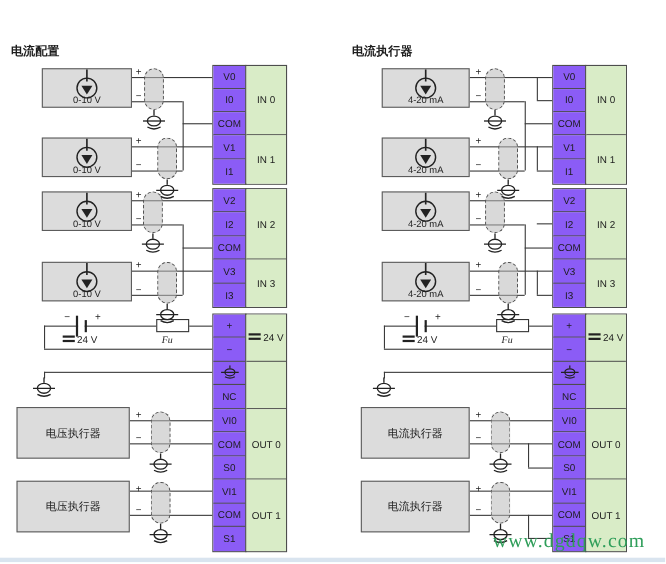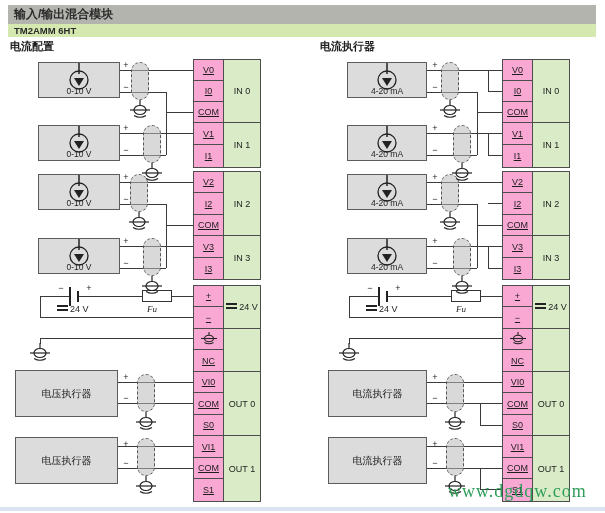--- a/index.html
+++ b/index.html
@@ -8,22 +8,22 @@
   .bar-gray{position:absolute;left:8px;top:5px;width:588px;height:19px;background:#b4b4af;
             display:flex;align-items:center;padding-left:6px;box-sizing:border-box;
             font-size:12px;font-weight:bold;color:#2b2b2b;}
   .bar-green{position:absolute;left:8px;top:24px;width:588px;height:13px;background:#d5e8b0;
              display:flex;align-items:center;padding-left:6px;box-sizing:border-box;
              font-size:9.5px;font-weight:bold;color:#2b2b2b;}
   .sec-label{position:absolute;top:39px;font-size:11px;font-weight:bold;color:#1d1d1d;}
   .wire{position:absolute;background:#3a3a3a;}
   .tblock{position:absolute;}
   .tcol{position:absolute;border:1px solid #4d4d4d;box-sizing:border-box;}
-  .trow{box-sizing:border-box;border-bottom:1px solid #4d4d4d;background:#f9a8d4;
-        display:flex;align-items:center;justify-content:center;font-size:9px;color:#1d1d1d;text-decoration:underline;}
+  .trow{box-sizing:border-box;border-bottom:1px solid #4d4d4d;background:#8b5cf6;
+        display:flex;align-items:center;justify-content:center;font-size:9px;color:#1d1d1d;}
   .trow:last-child{border-bottom:none;}
   .tgroup{box-sizing:border-box;border-bottom:1px solid #4d4d4d;background:#d9ecc7;
         display:flex;align-items:center;justify-content:center;font-size:9px;color:#1d1d1d;gap:2px;}
   .tgroup:last-child{border-bottom:none;}
   .sensor{position:absolute;background:#dcdcdc;border:1px solid #5c5c5c;box-sizing:border-box;}
   .sensor .rng{position:absolute;bottom:1px;left:0;right:0;text-align:center;font-size:8.5px;color:#1d1d1d;}
   .sensor svg{position:absolute;top:0;left:50%;transform:translateX(-50%);}
   .act{position:absolute;background:#dcdcdc;border:1px solid #5c5c5c;box-sizing:border-box;
        display:flex;align-items:center;justify-content:center;font-size:10px;color:#1d1d1d;}
   .capsule{position:absolute;width:18px;height:38px;border:1.5px dashed #555;border-radius:10px;
@@ -39,26 +39,20 @@
   .dcic::after{content:"";position:absolute;left:0;top:2px;width:11px;border-top:2px dashed #222;}
   .batlbl{position:absolute;display:flex;align-items:center;gap:2px;font-size:9px;color:#1d1d1d;}
   .watermark{position:absolute;left:448px;top:481px;font-size:18px;letter-spacing:1px;
              font-family:"Liberation Serif","DejaVu Serif",serif;color:#2f9e5a;z-index:50;}
   .bottom-stripe{position:absolute;left:0;top:507px;width:605px;height:4px;background:#d9e4ef;}
 </style>
 </head>
 <body>
 
 <div id="screen">
-  <div class="bar-gray">
-    <span>输入/输出混合模块</span>
-  </div>
-  <div class="bar-green">
-    <span>TM2AMM 6HT</span>
-  </div>
   <div class="sec-label" style="left:10px">电流配置</div>
   <div class="sec-label" style="left:320px">电流执行器</div>
 
   <div id="diagram">
       <div class="wire" style="left: 120px; top: 70px; width: 73px; height: 1px;"></div>
       <div class="wire" style="left: 120px; top: 92px; width: 46px; height: 1px;"></div>
       <div class="wire" style="left: 166px; top: 112px; width: 27px; height: 1px;"></div>
       <div class="wire" style="left: 120px; top: 133px; width: 73px; height: 1px;"></div>
       <div class="wire" style="left: 120px; top: 155px; width: 46px; height: 1px;"></div>
       <div class="wire" style="left: 120px; top: 182px; width: 73px; height: 1px;"></div>

